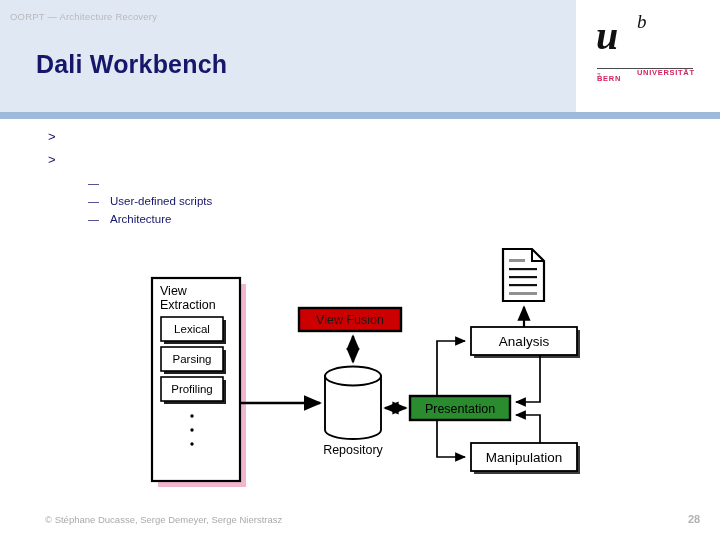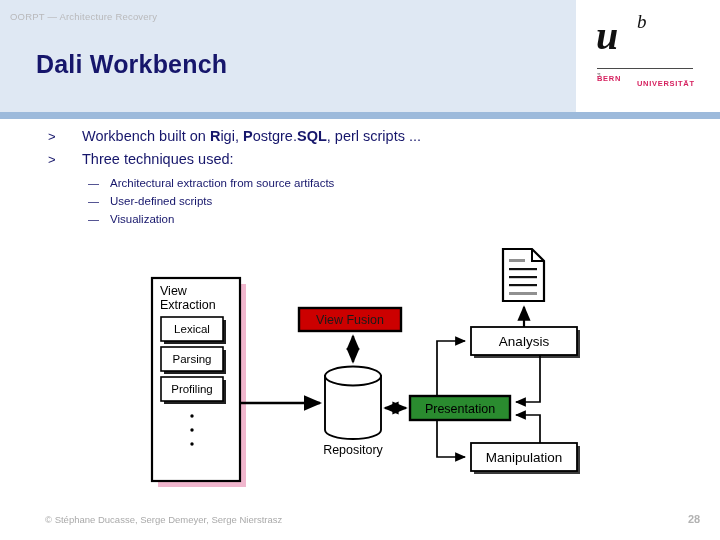--- a/index.html
+++ b/index.html
@@ -49,21 +49,21 @@
   }
   #unibe-tick{
     position:absolute;left:1px;top:55px;
     font-family:"Liberation Serif", serif;font-size:8px;color:#7a7a7a;line-height:8px;
   }
   .unibe-name{
     position:absolute;left:1px;
     font-size:7.5px;font-weight:bold;color:#d6215f;letter-spacing:.7px;
     line-height:9px;white-space:nowrap;
   }
-  #unibe-name1{top:63px;padding-left:40px;}
+  #unibe-name1{top:52px;padding-left:40px;}
   #unibe-name2{top:58px;}
   
   #bullets{position:absolute;left:0;top:128px;width:560px;}
   .lvl1{position:relative;margin:0 0 4px 0;height:19px;}
   .lvl1 .marker{
     position:absolute;left:48px;top:1px;
     font-size:13px;color:#16166b;font-weight:normal;
   }
   .lvl1 .txt{
     position:absolute;left:82px;top:0;
@@ -110,40 +110,37 @@
   <div id="unibe-rule"></div>
   <span id="unibe-tick">ƽ</span>
   <span id="unibe-name1" class="unibe-name">UNIVERSITÄT</span>
   <span id="unibe-name2" class="unibe-name">BERN</span>
 </div>
 
 <div id="bullets">
 
   <div class="lvl1">
     <span class="marker">&gt;</span>
-    <span class="txt" id="b1txt"><span>Workbench built on </span><b>R</b><span>igi, </span><b>P</b><span>ostgre.</span><b>SQL</b><span>, perl scripts  ...</span></span>
   </div>
 
   <div class="lvl1">
     <span class="marker">&gt;</span>
-    <span class="txt">Three techniques used:</span>
   </div>
 
   <div id="sub-list">
     <div class="lvl2">
       <span class="marker">—</span>
-      <span class="txt">Architectural extraction from source artifacts</span>
     </div>
     <div class="lvl2">
       <span class="marker">—</span>
       <span class="txt">User-defined scripts</span>
     </div>
     <div class="lvl2">
       <span class="marker">—</span>
-      <span class="txt">Visualization</span>
+      <span class="txt">Architecture</span>
     </div>
   </div>
 
 </div>
 
 <div id="diagram">
 <svg width="720" height="258" viewBox="0 0 720 258" xmlns="http://www.w3.org/2000/svg">
   <defs>
     <marker id="ah" markerWidth="7" markerHeight="7" refX="6.2" refY="3" orient="auto">
       <path d="M0,0 L7,3 L0,6 z" fill="#000"></path>

